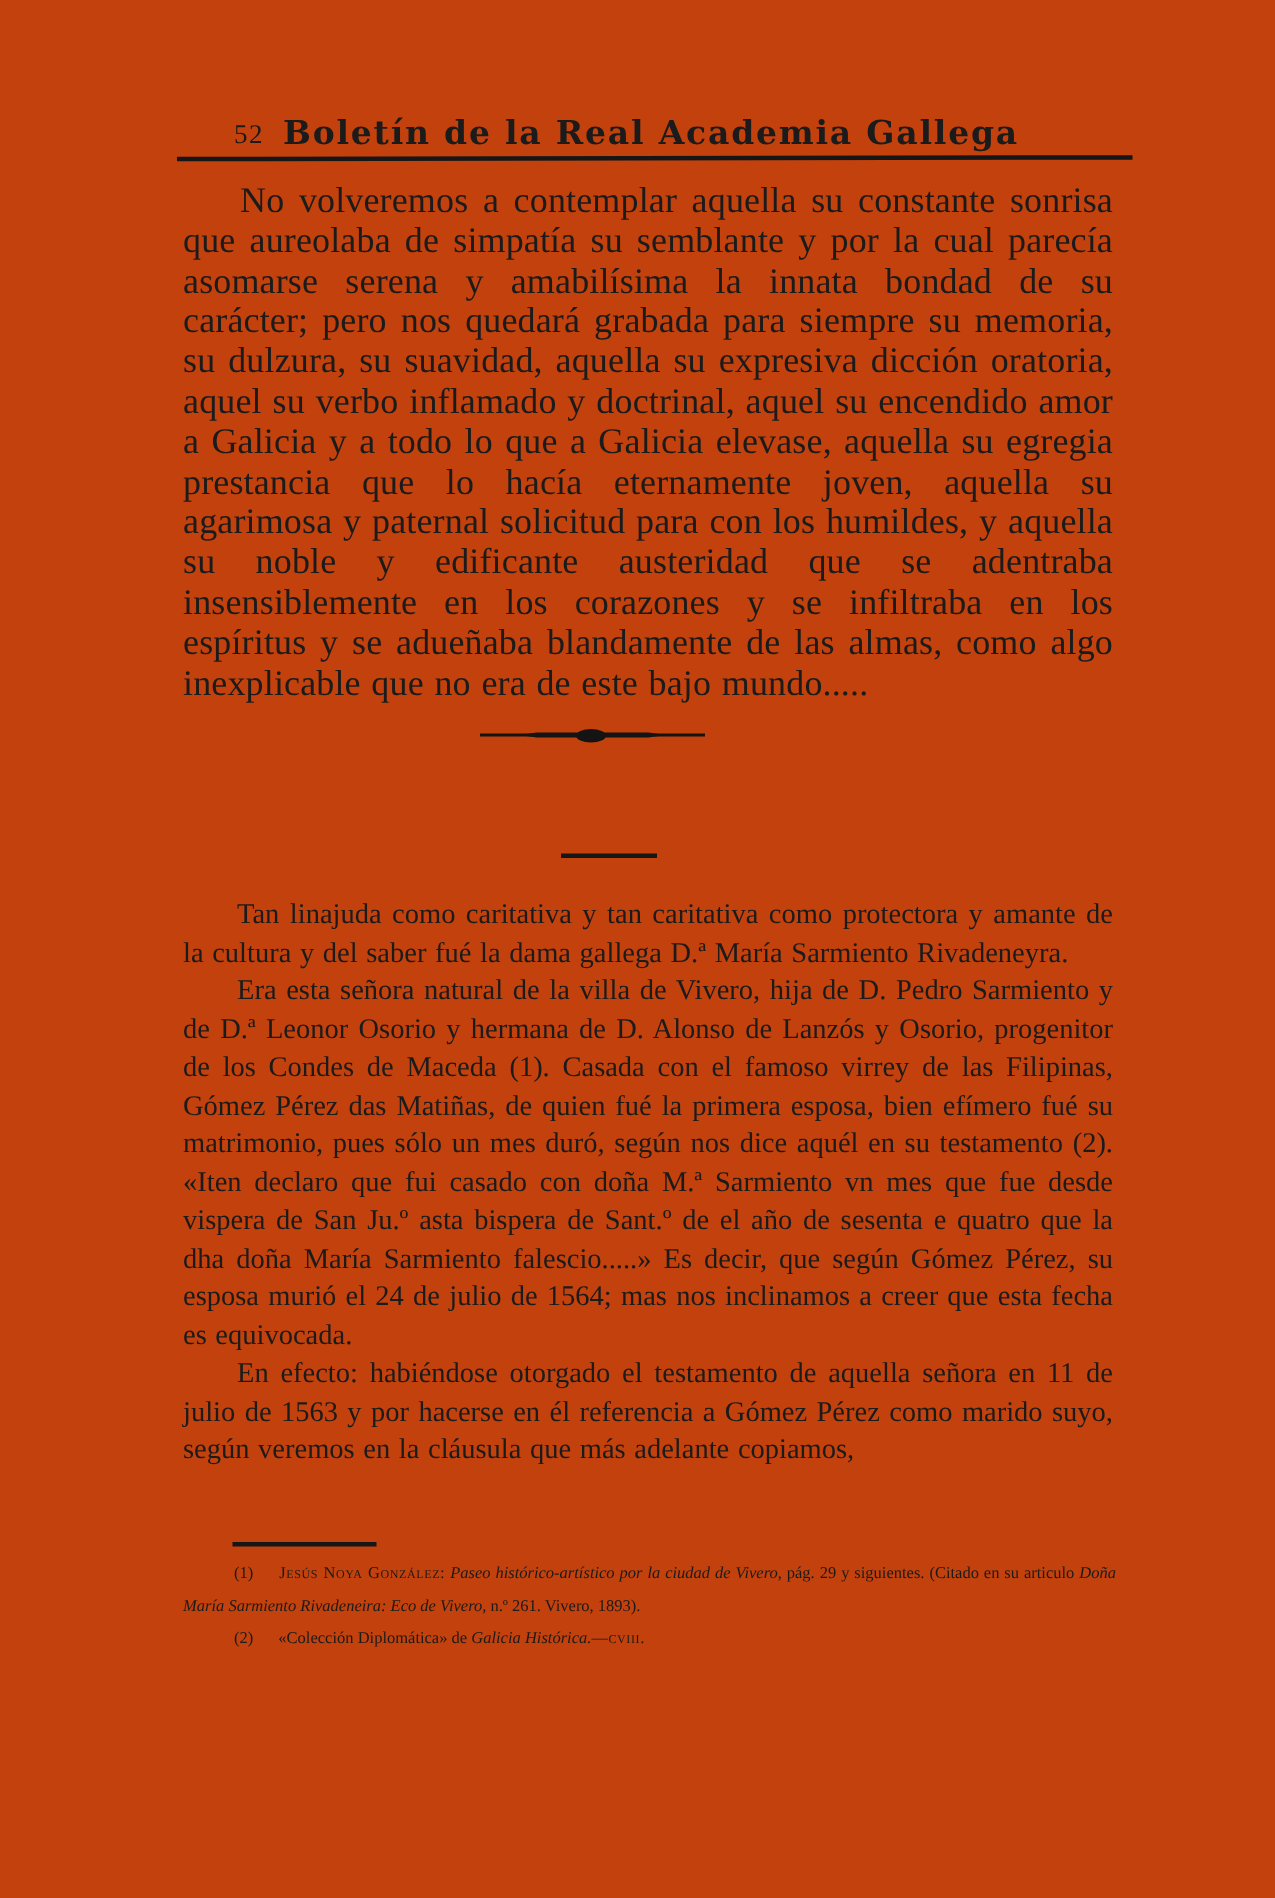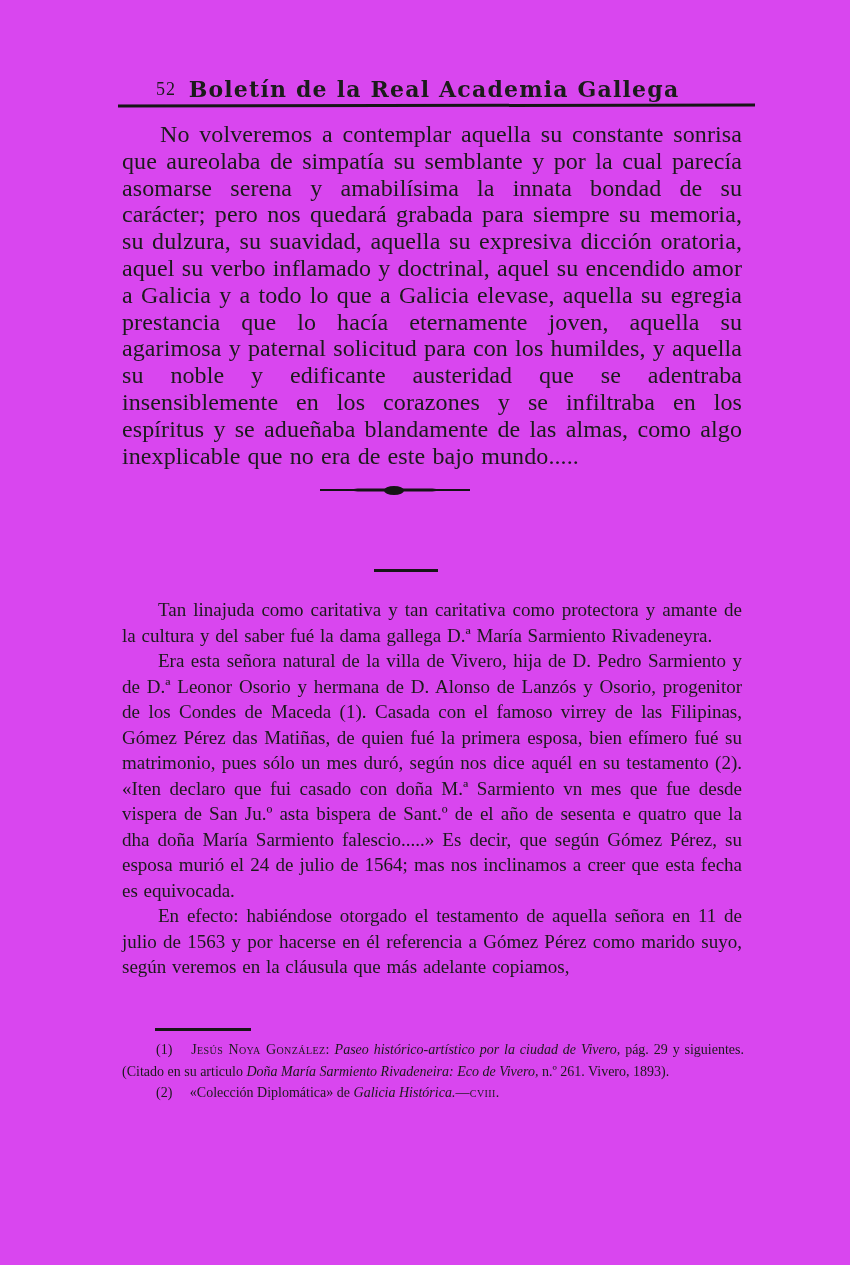--- a/index.html
+++ b/index.html
@@ -1,20 +1,20 @@
 <!DOCTYPE html>
 <html lang="es"><head>
 <meta charset="utf-8">
 <style>
   html, body { margin: 0; padding: 0; }
   .page {
     position: relative;
     width: 850px;
     height: 1265px;
-    background: #d946ef;
+    background: #c2410c;
     color: #1b1b1b;
     font-family: "Liberation Serif", serif;
     overflow: hidden;
   }
 
   
   .header { position: absolute; top: 76px; left: 122px; width: 624px; height: 26px; }
   .pagenum {
     position: absolute; left: 34px; top: 3px;
     font-size: 18px; letter-spacing: 1px;
@@ -78,21 +78,21 @@
   }
   .article-body p { margin: 0; text-indent: 36px; }
 
   
   .fn-rule {
     position: absolute; top: 1028px; left: 155px; width: 96px; height: 2.5px;
     background: #161616;
   }
   .footnotes {
     position: absolute; top: 1039px; left: 122px; width: 622px;
-    font-size: 14px; line-height: 21.5px;
+    font-size: 11px; line-height: 21.5px;
     text-align: justify;
   }
   .fn { margin: 0; text-indent: 34px; }
   .fn-marker { padding-right: 14px; }
   .italic { font-style: italic; }
   .smallcaps { font-variant: small-caps; letter-spacing: 0.4px; }
 </style>
 </head>
 <body>
 

